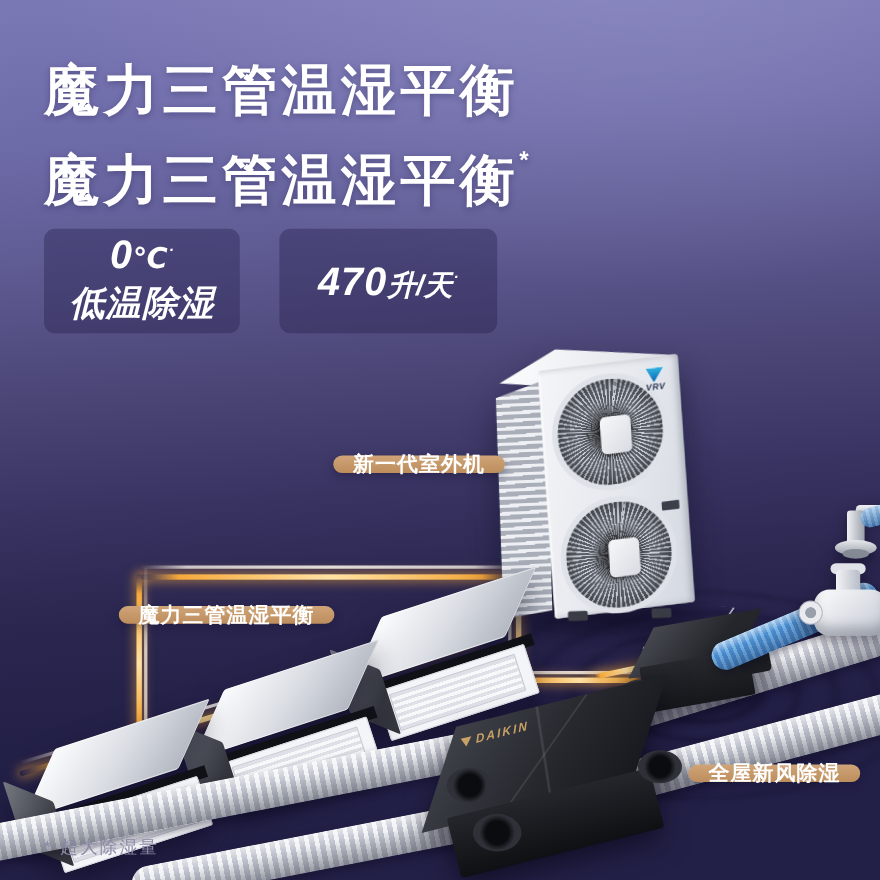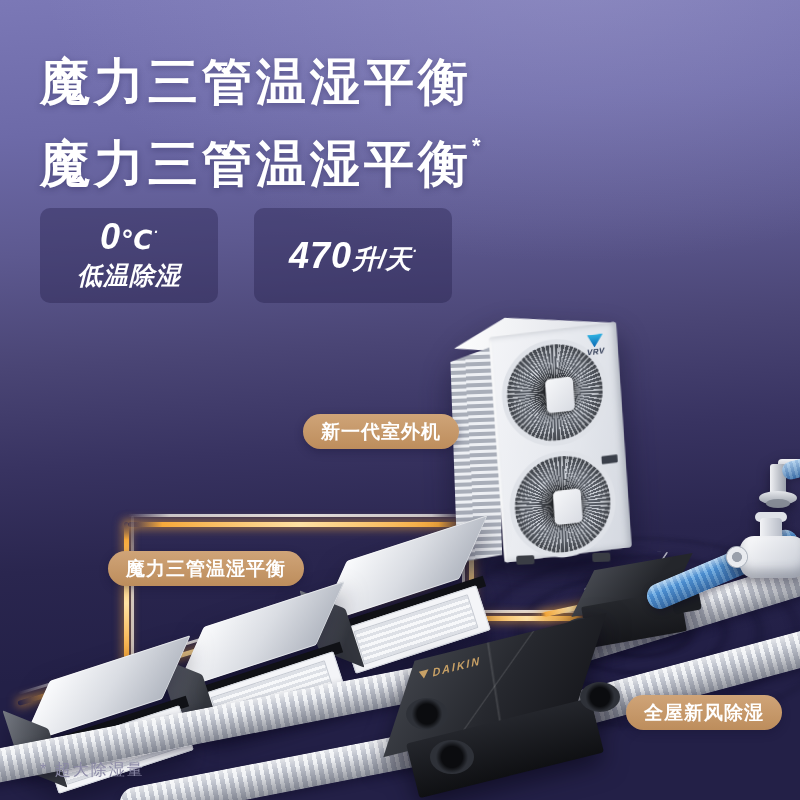--- a/index.html
+++ b/index.html
@@ -17,23 +17,23 @@
   .t-line{font-size:50px;line-height:64px;letter-spacing:4px;text-shadow:0 2px 6px rgba(30,25,70,.35);}
   .t-sup{font-size:22px;font-weight:700;vertical-align:28px;letter-spacing:0;}
 
   .badge{position:absolute;top:208px;height:95px;border-radius:10px;
     background:rgba(26,22,64,.33);
     display:flex;flex-direction:column;align-items:center;justify-content:center;color:#fff;}
   .badge-value{font-style:italic;font-weight:800;line-height:1;display:flex;align-items:baseline;}
   .bv-num{font-size:36px;letter-spacing:1px;}
   .bv-unit{font-size:26px;font-weight:800;}
   .bv-sup{font-size:14px;vertical-align:top;transform:translateY(-12px);margin-left:1px;}
-  .badge-label{font-style:italic;font-weight:700;font-size:25px;margin-top:4px;letter-spacing:1px;}
-
-  .pill{position:absolute;height:35px;padding:0 18px;border-radius:999px;
+  .badge-label{font-style:italic;font-weight:700;font-size:32px;margin-top:4px;letter-spacing:1px;}
+
+  .pill{position:absolute;height:16px;padding:0 18px;border-radius:999px;
     background:linear-gradient(180deg,#cfa478,#bd8d5c);
     color:#fff;font-weight:700;font-size:19px;letter-spacing:1px;
     display:flex;align-items:center;justify-content:center;white-space:nowrap;
     box-shadow:0 3px 8px rgba(20,16,50,.35);z-index:40;}
 
   .footnote{position:absolute;left:40px;top:760px;font-size:16px;color:#8b89a6;letter-spacing:2px;}
 
   
   .ring{position:absolute;border-radius:50%;border:10px solid rgba(14,12,38,.32);
     transform:scaleY(.48);filter:blur(3px);}

